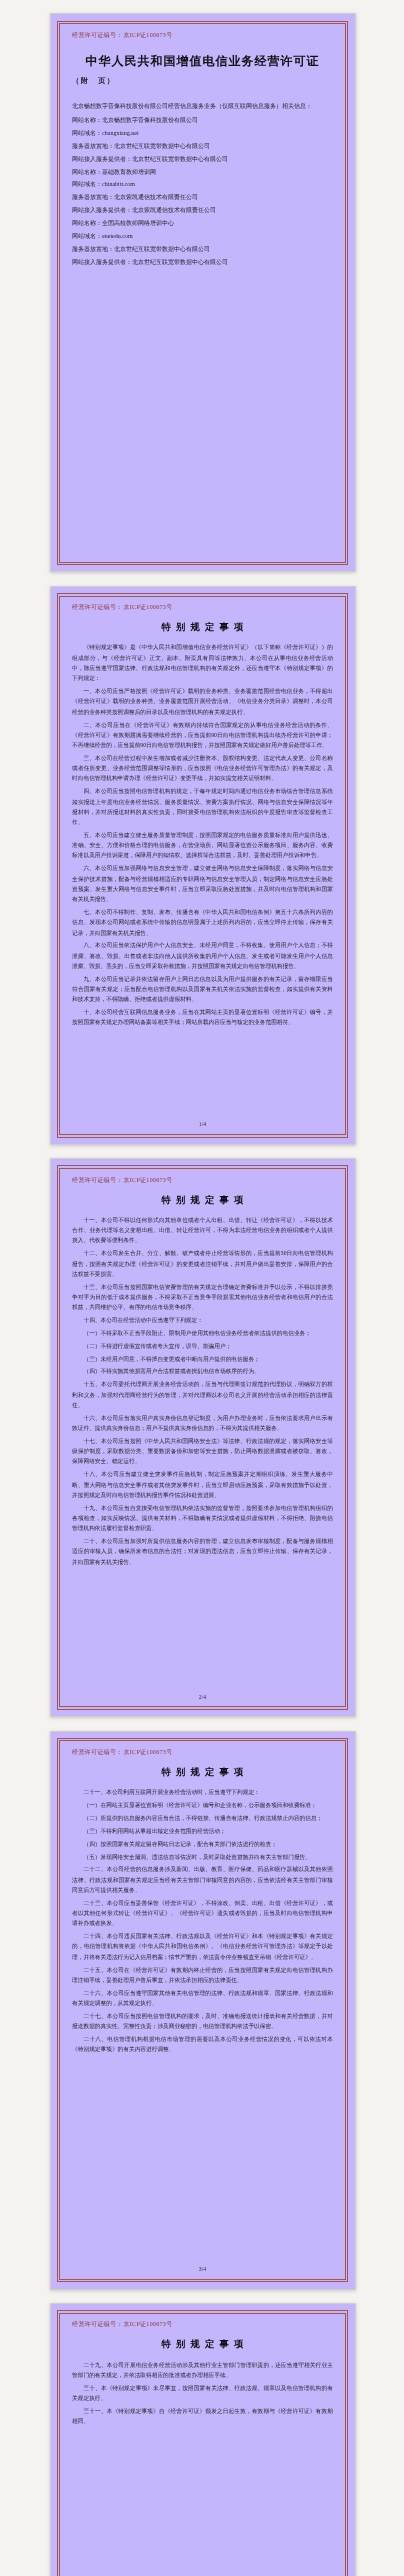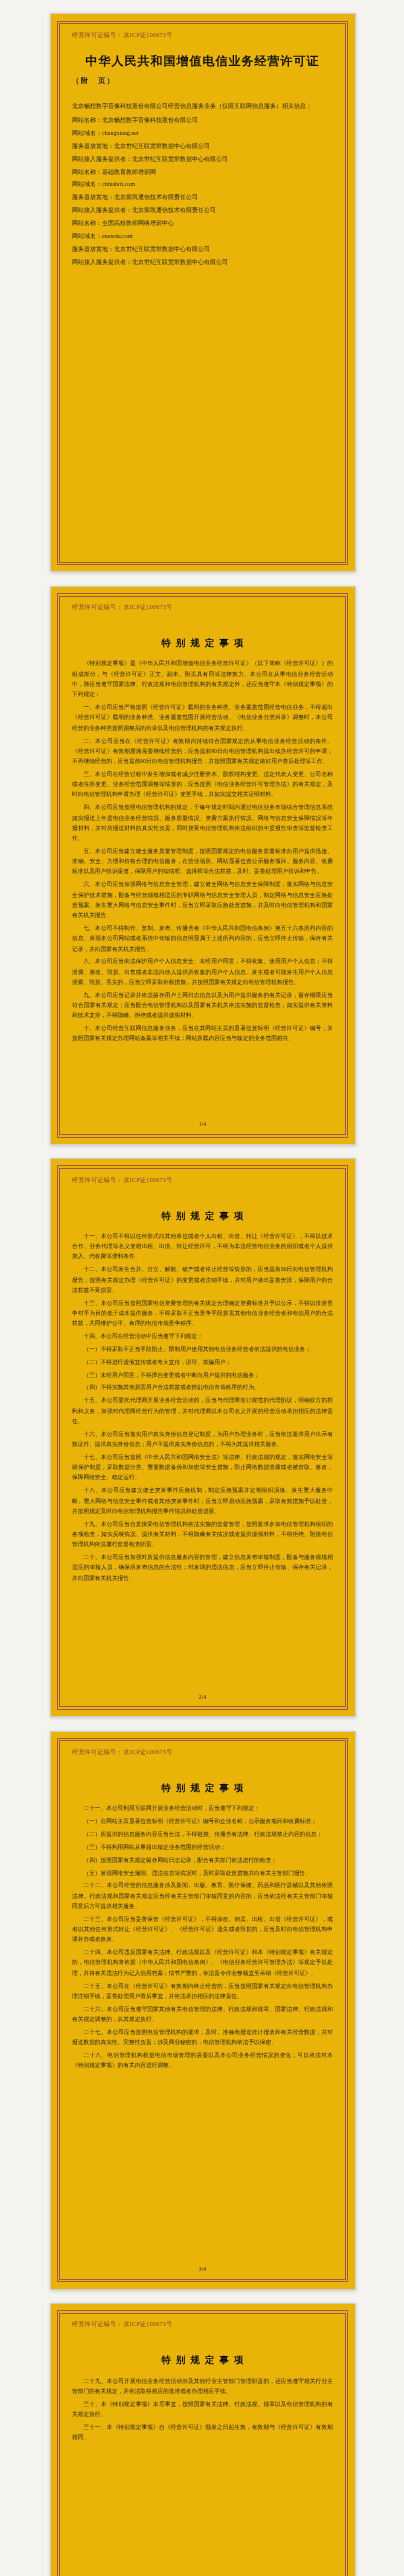--- a/index.html
+++ b/index.html
@@ -15,21 +15,21 @@
     display: flex;
     flex-direction: column;
     align-items: center;
     padding: 13.4px 0 11.3px 0;
     gap: 13.4px;
   }
   .page {
     position: relative;
     width: 306px;
     height: 559px;
-    background: #eab308;
+    background: #c4b5fd;
     border: 0.5px solid #d2cdc6;
     box-shadow: 0 1px 3.6px rgba(0,0,0,0.18);
   }
   .frame-outer {
     position: absolute; inset: 6.2px;
     border: 0.5px solid #a3564a;
     pointer-events: none;
   }
   .frame-inner {
     position: absolute; inset: 8.8px;
@@ -65,21 +65,21 @@
     margin-top: 13.4px;
     font-size: 6px;
     line-height: 2;
     text-align: justify;
   }
   .entries { margin-top: 2.1px; }
   .entry { font-size: 6px; line-height: 2.15; }
   .entry-label { }
   .entry-value { }
   .prov-title {
-    margin-top: 25px;
+    margin-top: 9px;
     text-align: center;
     font-size: 9.3px;
     font-weight: bold;
     letter-spacing: 5.2px;
     text-indent: 5.2px;
     color: #111;
   }
   .prov-body { margin-top: 8.2px; }
   .para {
     font-size: 5.7px;

